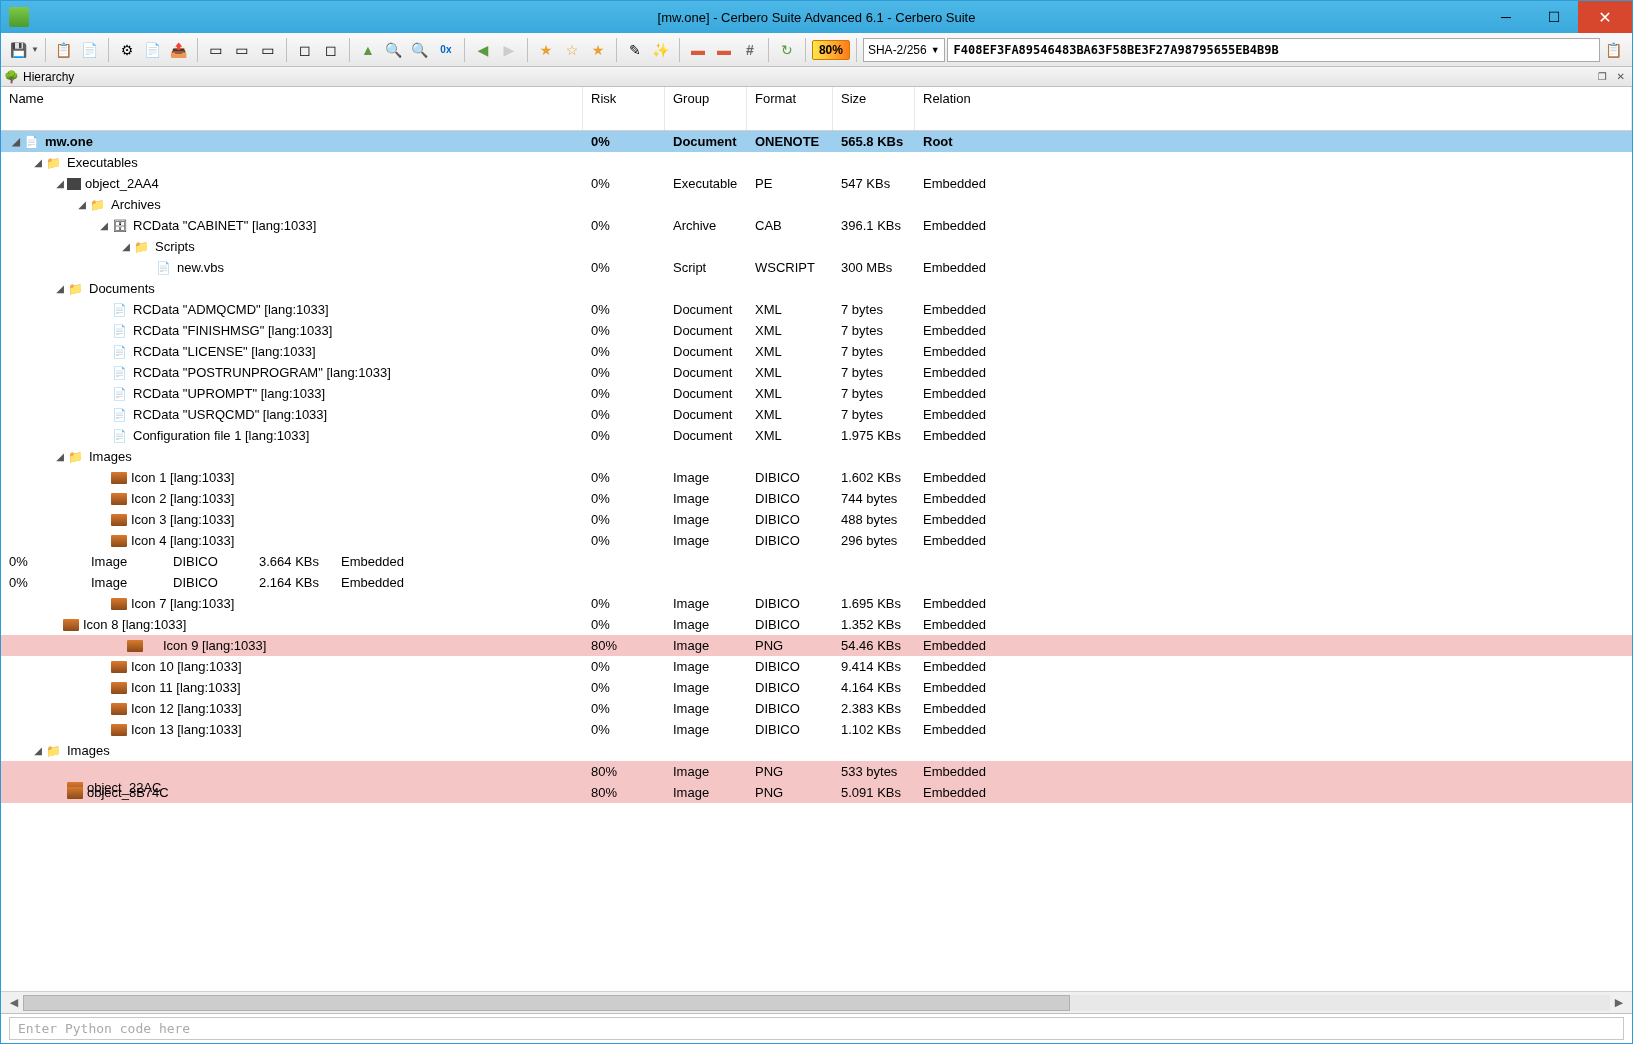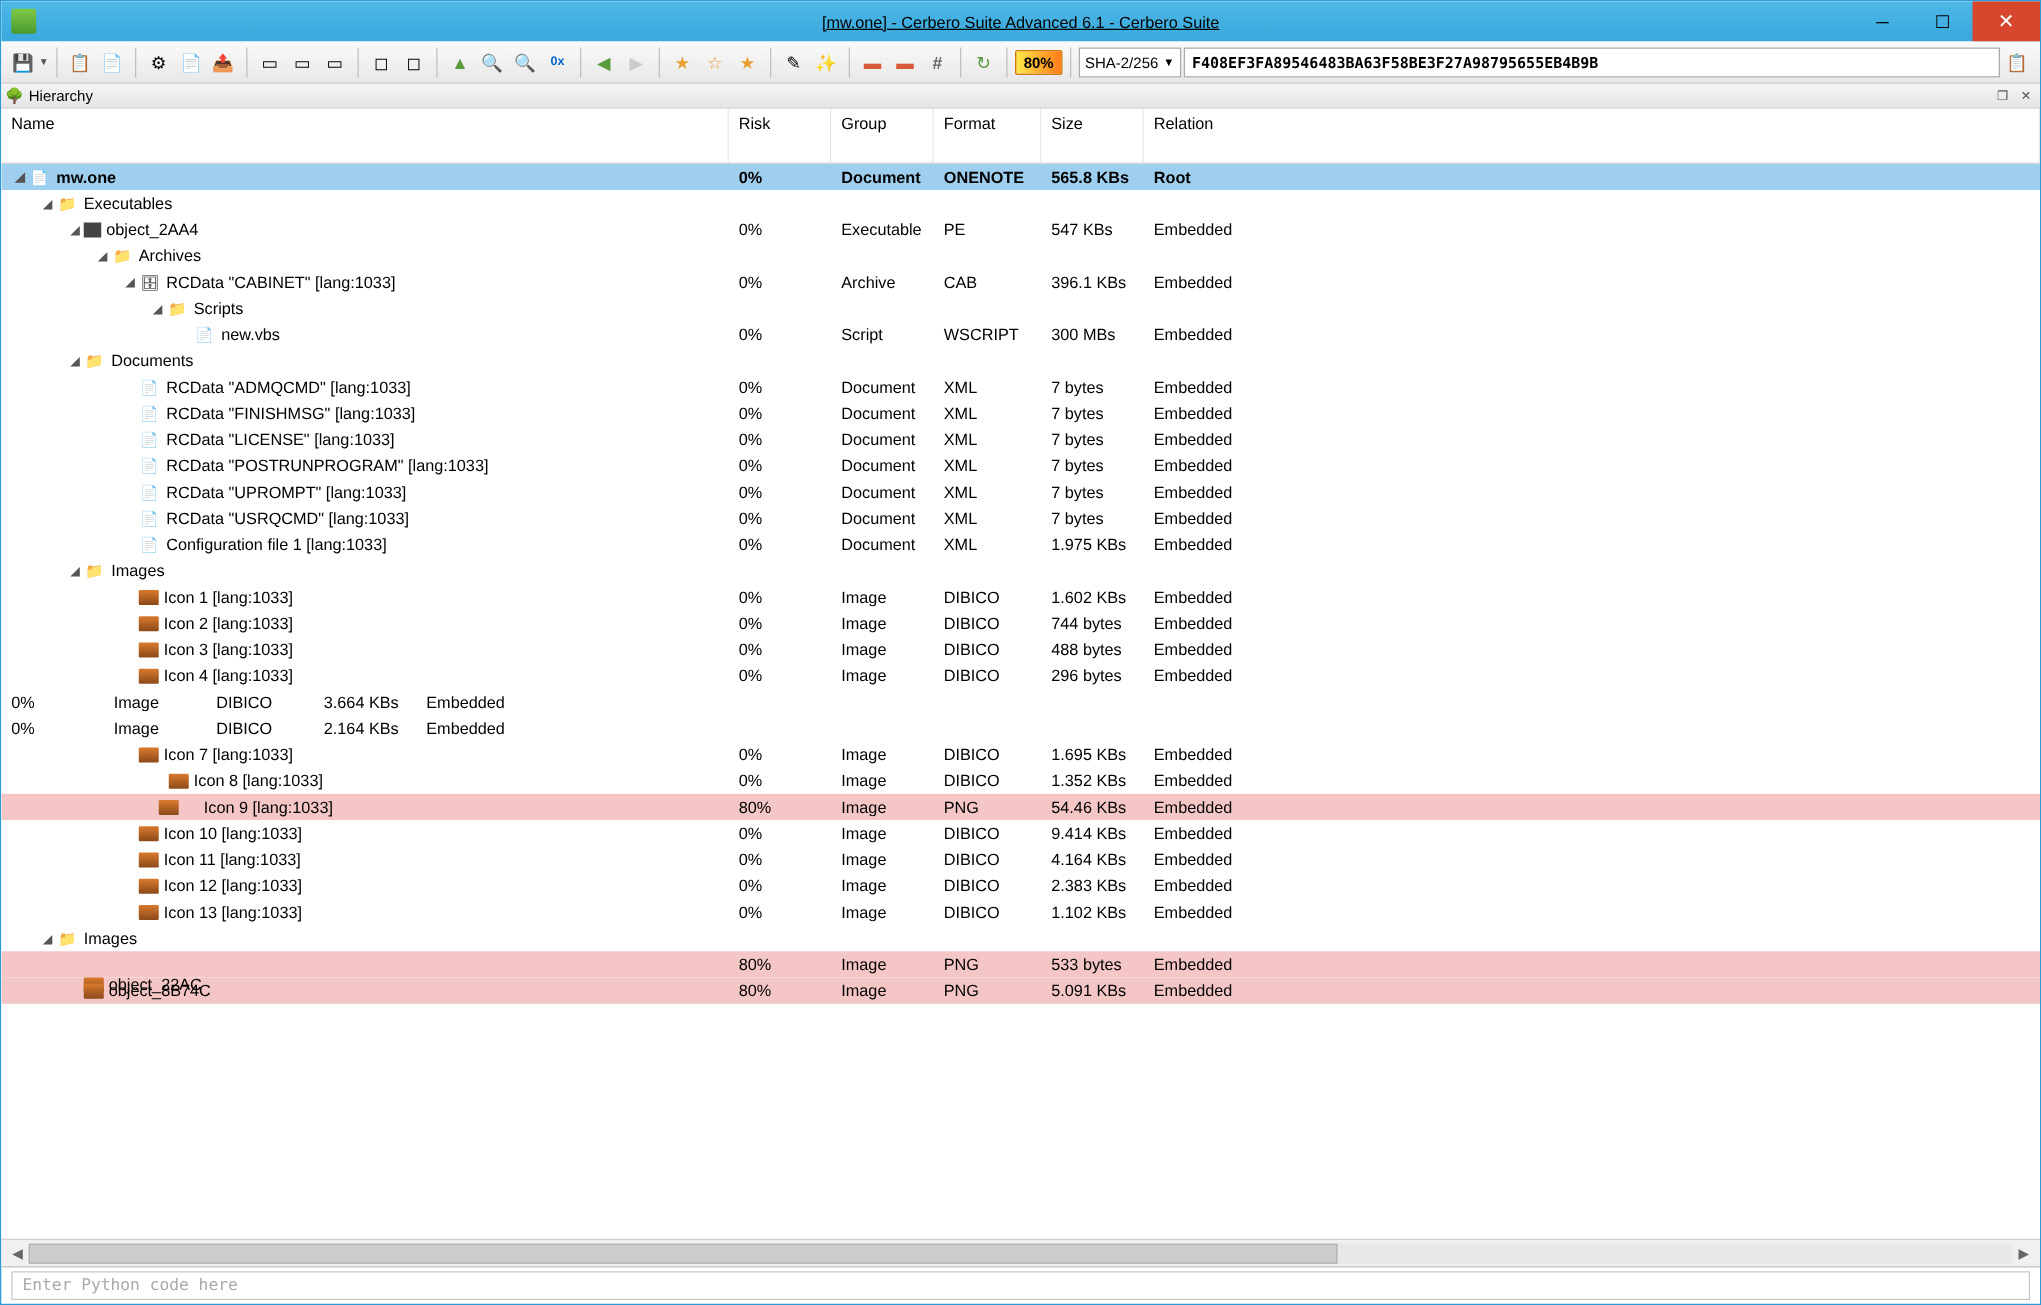--- a/index.html
+++ b/index.html
@@ -1,21 +1,21 @@
 <!DOCTYPE html>
 <html><head>
 <meta charset="utf-8">
 <style>
 * { margin: 0; padding: 0; box-sizing: border-box; font-family: "Segoe UI", Tahoma, sans-serif; }
 body { background: #fff; width: 1633px; height: 1044px; overflow: hidden; border: 1px solid #2e9bd6; }
 
 
 .titlebar { height: 32px; background: linear-gradient(#4db8e8, #3aa8dc); display: flex; align-items: center; position: relative; }
 .titlebar-icon { width: 20px; height: 20px; margin: 0 8px; background: linear-gradient(#7fc947, #4a9b2e); border-radius: 2px; }
-.titlebar-title { position: absolute; left: 0; right: 0; text-align: center; font-size: 13px; color: #000; pointer-events: none; text-decoration: underline; }
+.titlebar-title { position: absolute; left: 0; right: 0; text-align: center; font-size: 13px; color: #000; pointer-events: none; }
 .win-controls { margin-left: auto; display: flex; height: 100%; }
 .win-btn { width: 48px; height: 100%; display: flex; align-items: center; justify-content: center; font-size: 14px; cursor: pointer; }
 .win-min { background: transparent; }
 .win-max { background: transparent; }
 .win-close { background: #d6472e; color: #fff; width: 54px; font-size: 16px; }
 
 
 .toolbar { height: 34px; background: linear-gradient(#fafafa, #e8e8e8); border-bottom: 1px solid #c0c0c0; display: flex; align-items: center; padding: 0 6px; gap: 2px; }
 .tb-btn { width: 24px; height: 24px; display: flex; align-items: center; justify-content: center; border: 1px solid transparent; border-radius: 2px; cursor: pointer; font-size: 14px; }
 .tb-sep { width: 1px; height: 24px; background: #c0c0c0; margin: 0 4px; }
@@ -464,21 +464,21 @@
           <span class="node-icon icon-img"></span>
           <span>Icon 7 [lang:1033]</span>
         </div>
         <div class="col col-risk">0%</div>
         <div class="col col-group">Image</div>
         <div class="col col-format">DIBICO</div>
         <div class="col col-size">1.695 KBs</div>
         <div class="col col-relation">Embedded</div>
       </div>
       <div class="tree-row">
-        <div class="name-cell" style="padding-left: 120px;">
+        <div class="name-cell" style="padding-left: 48px;">
           <span class="expander empty"></span>
           <span class="node-icon icon-img"></span>
           <span>Icon 8 [lang:1033]</span>
         </div>
         <div class="col col-risk">0%</div>
         <div class="col col-group">Image</div>
         <div class="col col-format">DIBICO</div>
         <div class="col col-size">1.352 KBs</div>
         <div class="col col-relation">Embedded</div>
       </div>

